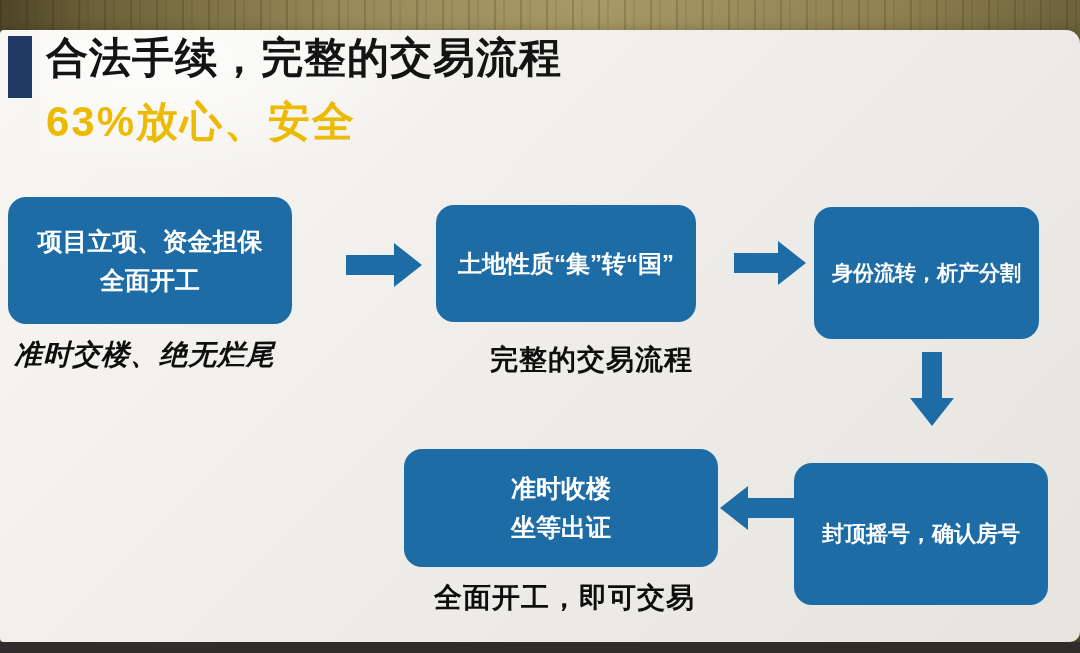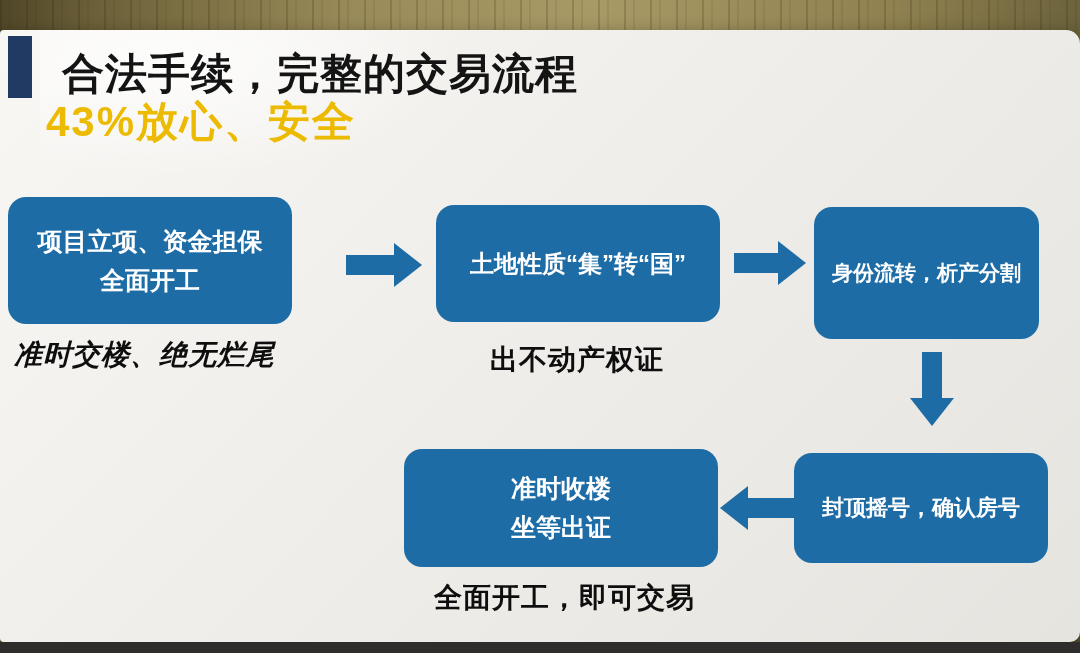--- a/index.html
+++ b/index.html
@@ -25,34 +25,34 @@
     background:linear-gradient(135deg,#f8f7f4 0%,#f0eeea 45%,#e6e4df 100%);
     border-radius:4px 14px 10px 4px;
     box-shadow:0 4px 18px rgba(0,0,0,0.35);}
   .slide::before{content:"";position:absolute;left:40px;top:0;width:420px;height:150px;
     background:radial-gradient(ellipse at 30% 20%, rgba(255,255,255,0.8), rgba(255,255,255,0) 70%);
     pointer-events:none;}
   .bottom-strip{position:absolute;left:0;bottom:0;width:100%;height:11px;background:#2e2d2b;}
 
   
   .accent{position:absolute;left:8px;top:36px;width:24px;height:62px;background:var(--accent);}
-  .title{position:absolute;left:46px;top:30px;margin:16px;
+  .title{position:absolute;left:46px;top:30px;margin:0;
     font-size:42px;font-weight:900;color:#141414;letter-spacing:1px;}
   .subtitle{position:absolute;left:46px;top:94px;
     font-size:42px;font-weight:900;color:var(--gold);letter-spacing:2px;}
 
   
   .box{position:absolute;background:var(--blue);border-radius:18px;
     display:flex;flex-direction:column;align-items:center;justify-content:center;
     color:#ffffff;font-weight:700;text-align:center;}
   .box span{display:block;}
   .box1{left:8px;top:197px;width:284px;height:127px;font-size:25px;line-height:1.55;}
-  .box2{left:436px;top:205px;width:284px;height:117px;font-size:24px;}
+  .box2{left:436px;top:205px;width:260px;height:117px;font-size:24px;}
   .box3{left:814px;top:207px;width:225px;height:132px;font-size:21px;line-height:1.55;}
-  .box4{left:794px;top:453px;width:254px;height:110px;font-size:22px;}
+  .box4{left:794px;top:463px;width:254px;height:142px;font-size:22px;}
   .box5{left:404px;top:449px;width:314px;height:118px;font-size:25px;line-height:1.55;}
 
   
   .caption{position:absolute;font-size:28px;font-weight:700;color:#0e0e0e;letter-spacing:1px;}
   .cap1{left:14px;top:336px;font-style:italic;}
   .cap2{left:490px;top:341px;}
   .cap5{left:434px;top:579px;}
 
   
   .arrow{position:absolute;display:flex;align-items:center;}
@@ -70,37 +70,37 @@
 </style>
 </head>
 <body>
 
 <div class="wood"></div>
 
 <div class="slide"></div>
 
 <div class="accent"></div>
 <h1 class="title">合法手续，完整的交易流程</h1>
-<div class="subtitle">43%放心、安全</div>
+<div class="subtitle">63%放心、安全</div>
 
 <div class="box box1">
   <span>项目立项、资金担保</span>
   <span>全面开工</span>
 </div>
 <div class="caption cap1">准时交楼、绝无烂尾</div>
 
 <div class="arrow a1">
     <i class="bar"></i>
     <i class="head-r"></i>
   </div>
 
 <div class="box box2">
   <span>土地性质“集”转“国”</span>
 </div>
-<div class="caption cap2">出不动产权证</div>
+<div class="caption cap2">完整的交易流程</div>
 
 <div class="arrow a2">
     <i class="bar"></i>
     <i class="head-r"></i>
   </div>
 
 <div class="box box3">
   <span>身份流转，析产分割</span>
 </div>
 

